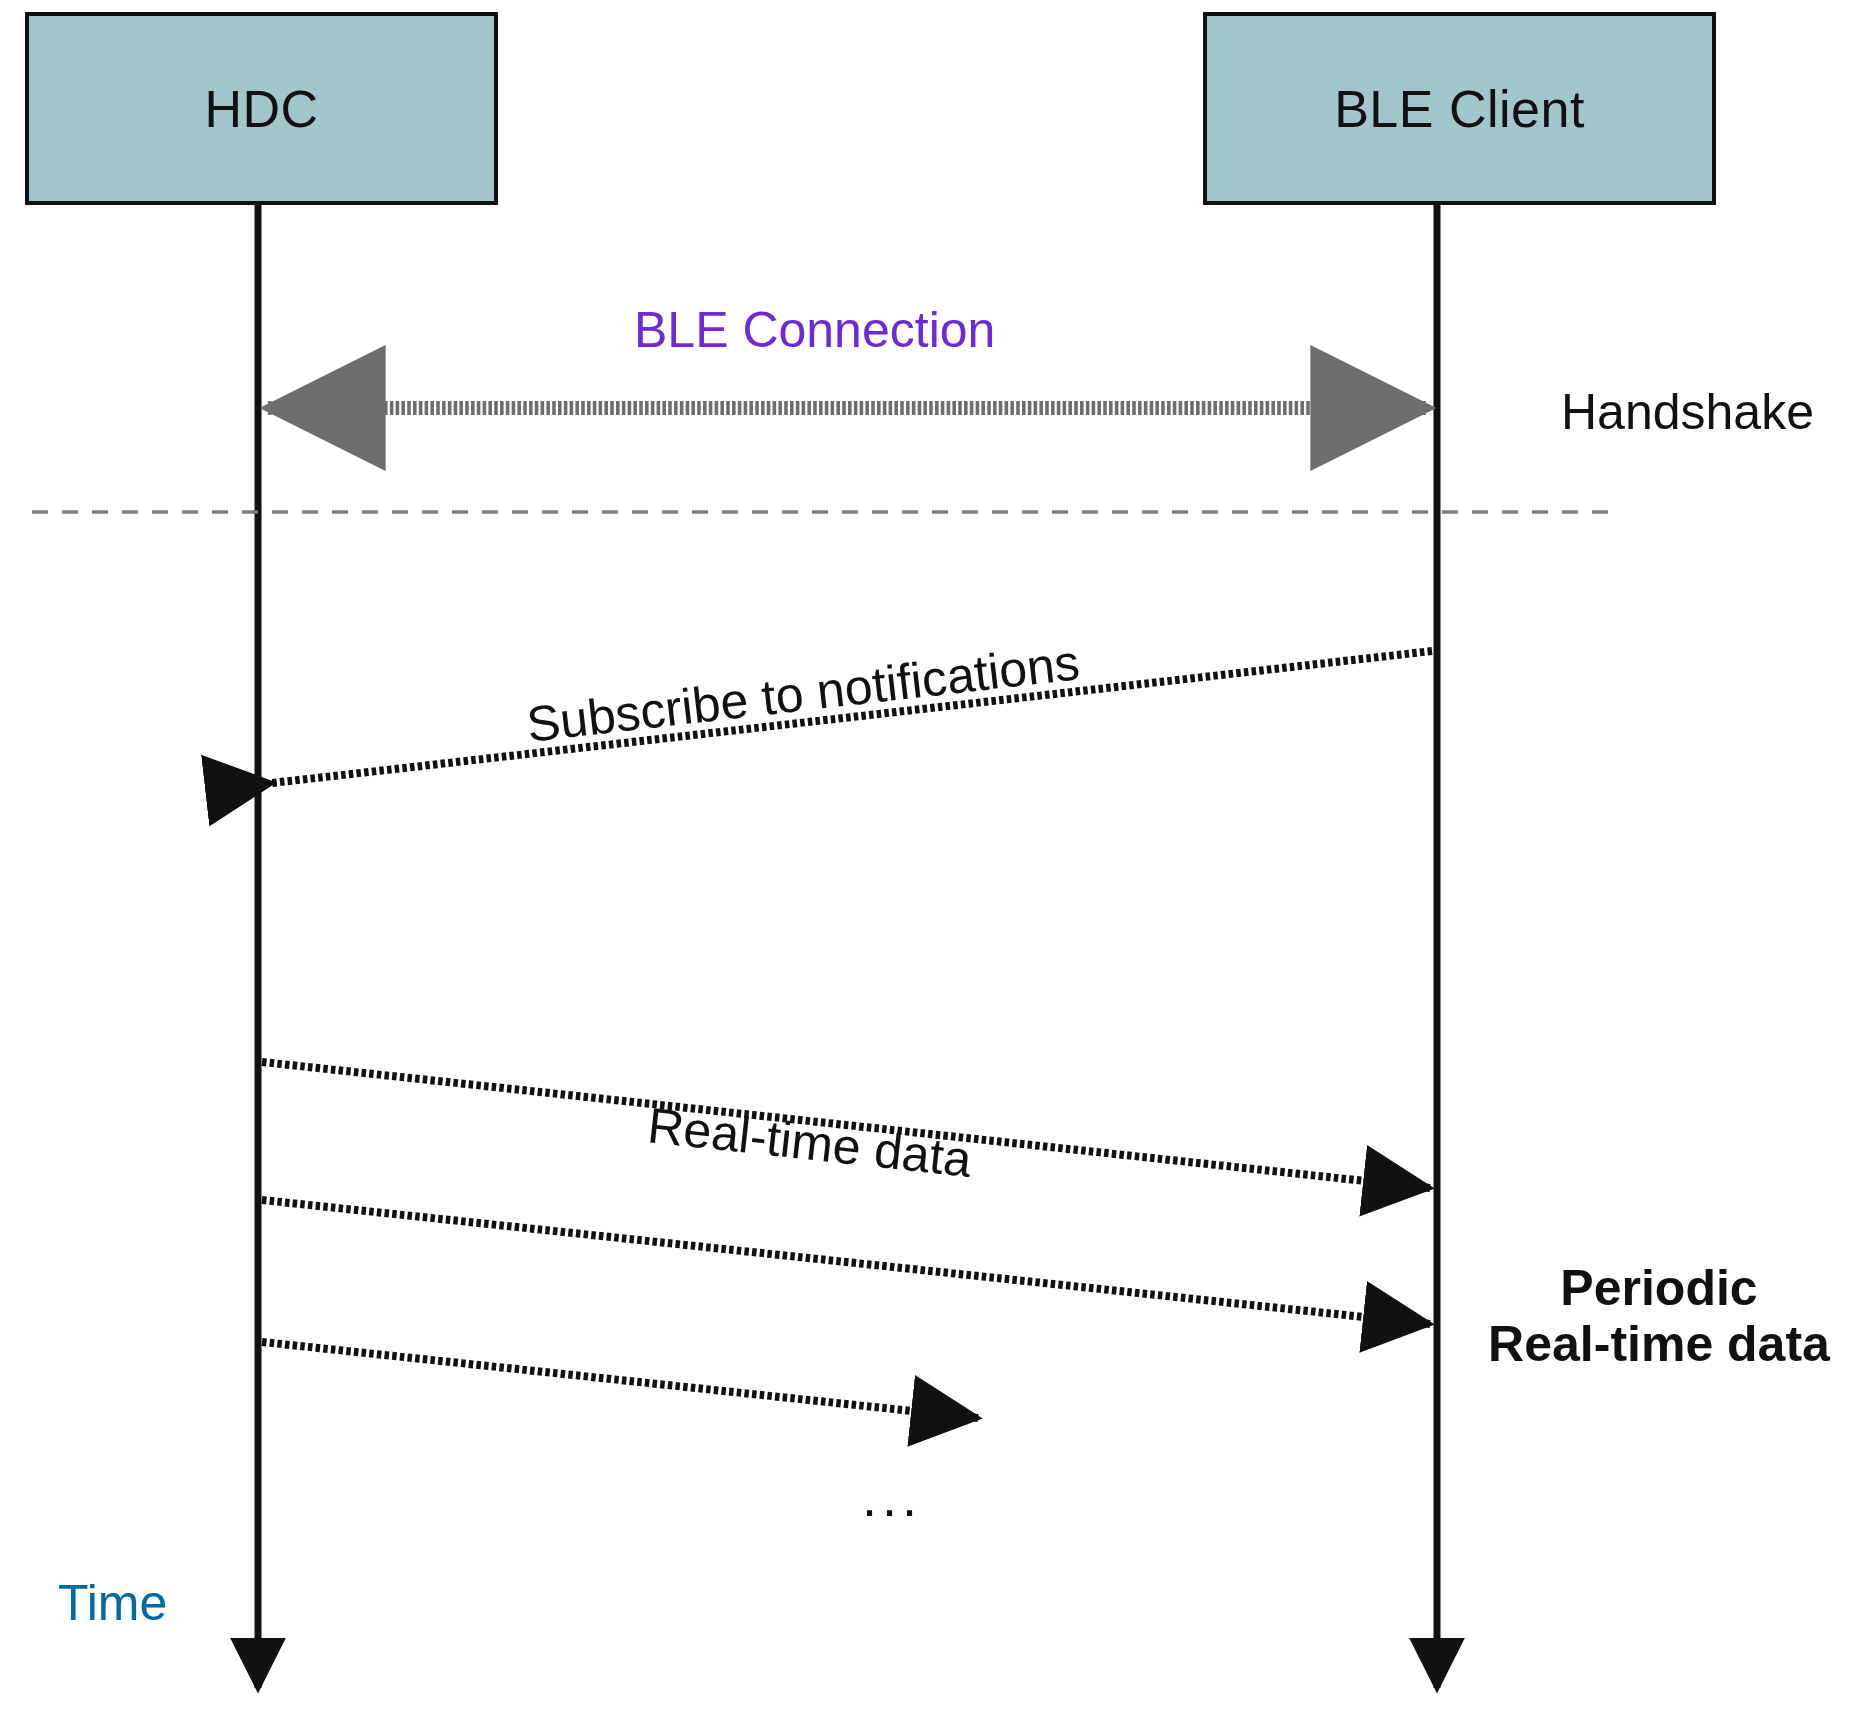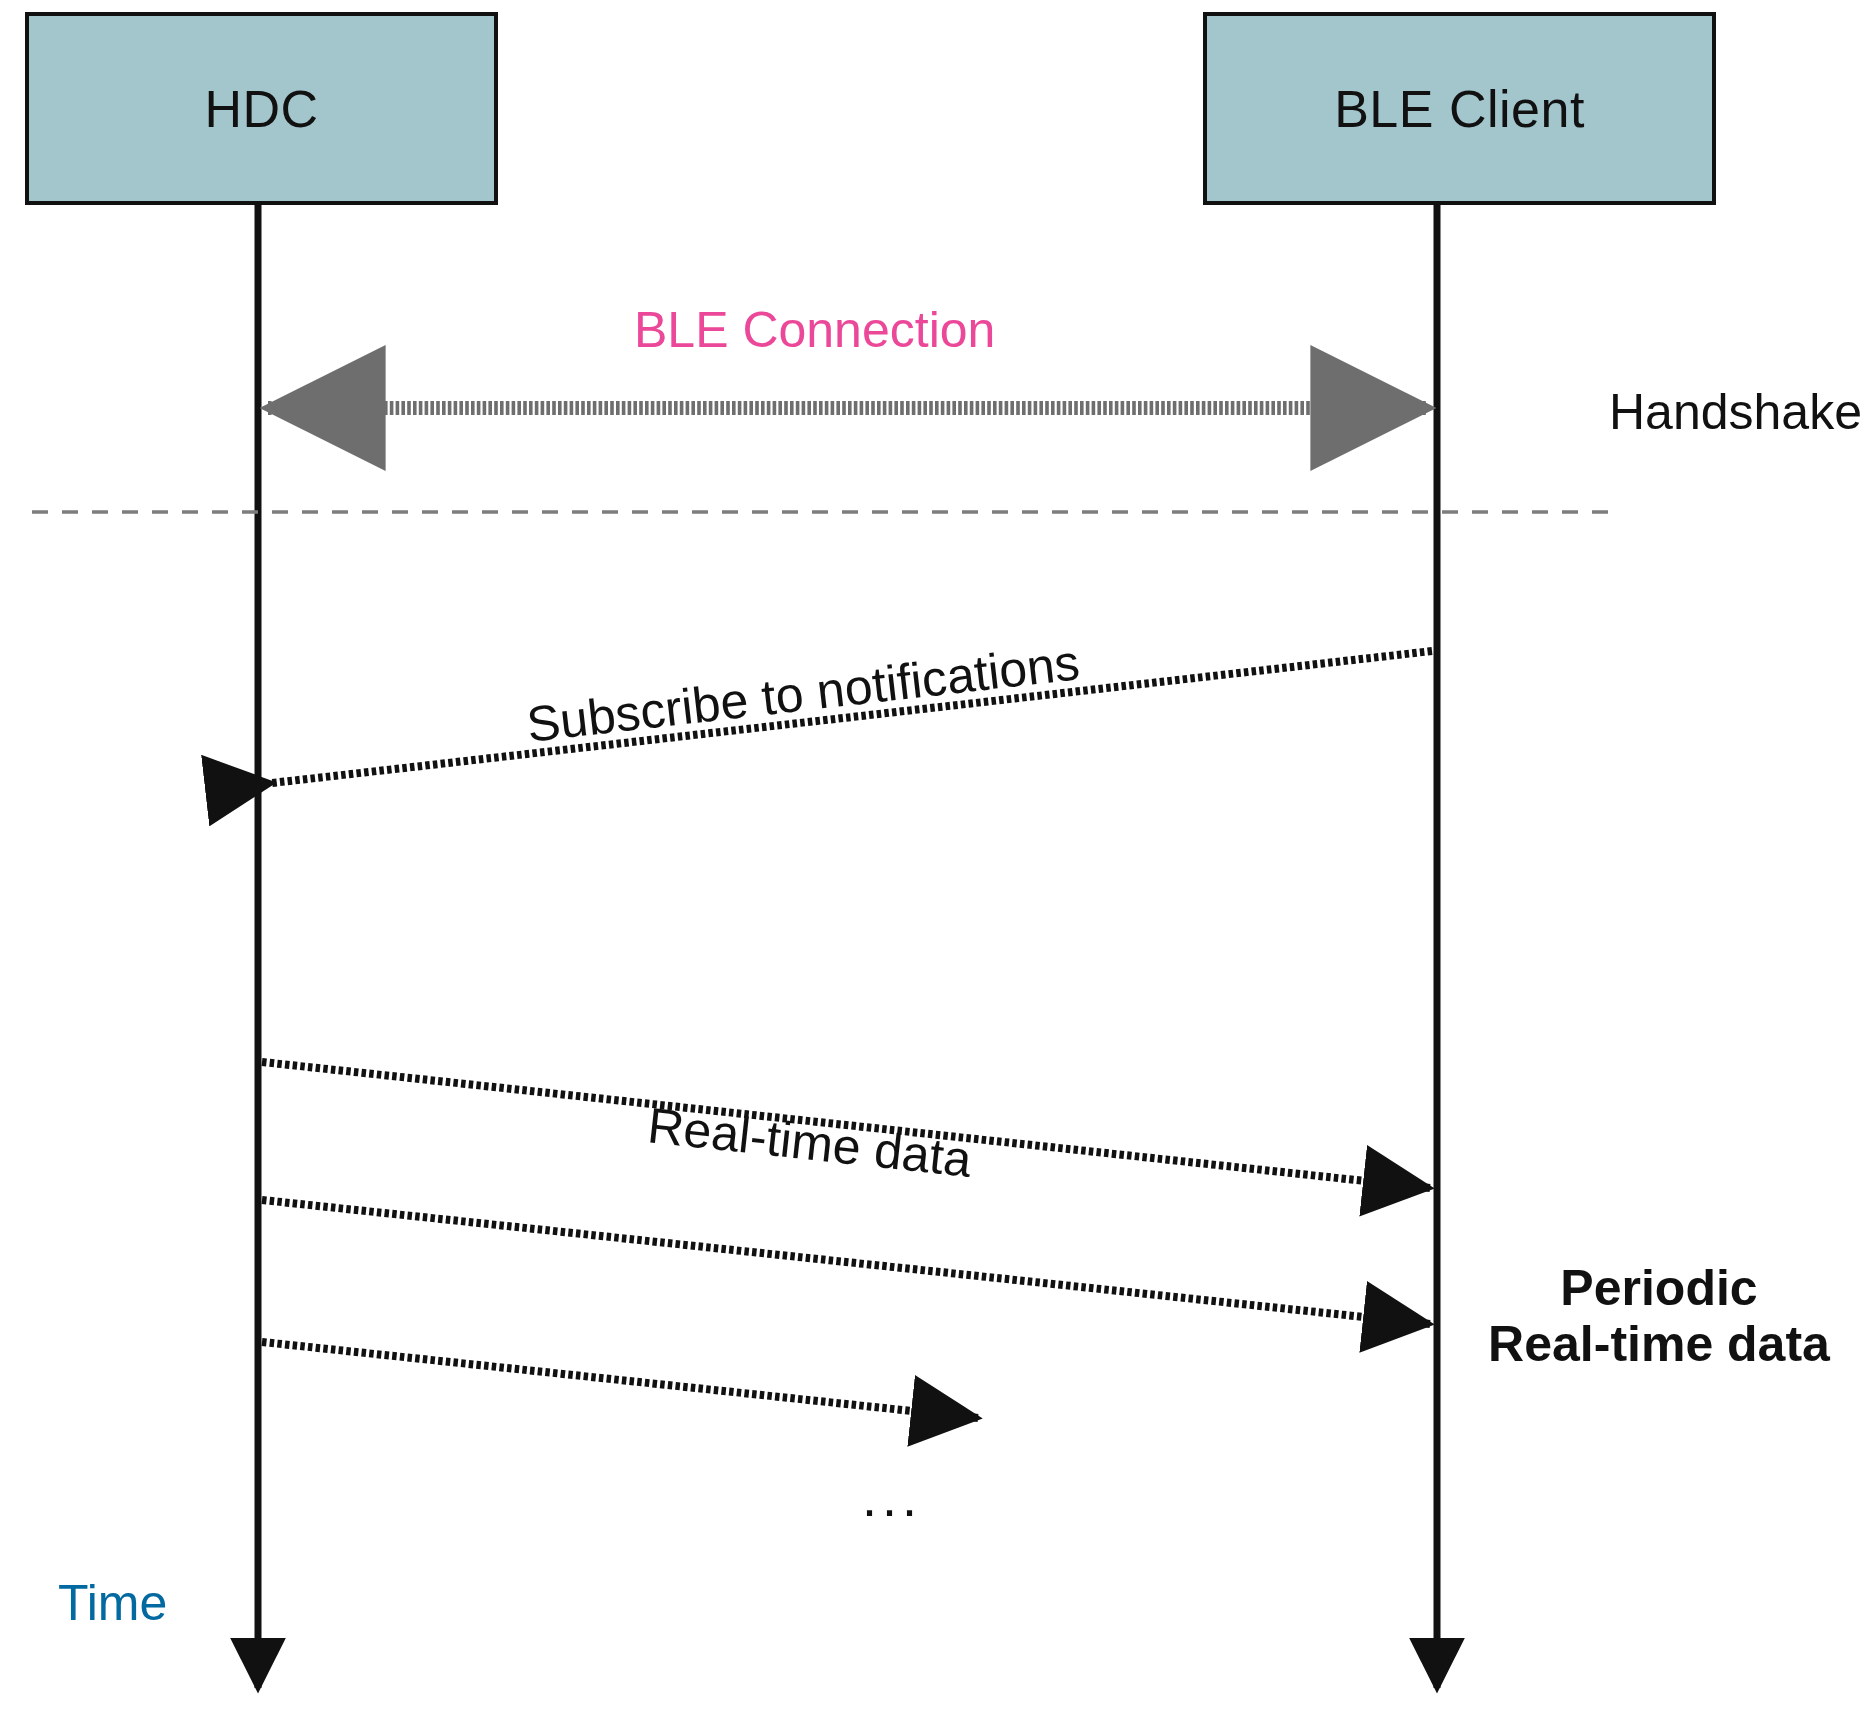--- a/index.html
+++ b/index.html
@@ -60,21 +60,21 @@
   }
   .msg-label {
     position: absolute;
     font-size: 50px;
     line-height: 1;
     color: #111111;
     white-space: nowrap;
     transform-origin: 0 50%;
   }
   .msg-label.muted {
-    color: #ec4899;
+    color: #6d28d9;
   }
   .ellipsis-label {
     position: absolute;
     font-size: 54px;
     line-height: 1;
     letter-spacing: 5px;
     color: #111111;
   }
 </style>
 </head>
@@ -123,21 +123,21 @@
   <div class="lifeline-box" style="left:25px; top:12px; width:473px; height:193px; background:#a3c5cc;">
     <span class="lifeline-box-label">HDC</span>
   </div>
 
   <div class="lifeline-box" style="left:1203px; top:12px; width:513px; height:193px; background:#a3c5cc;">
     <span class="lifeline-box-label">BLE Client</span>
   </div>
 
   <div class="msg-label muted" style="left:634px; top:305px;">BLE Connection</div>
 
-  <div class="side-label" style="left:1561px; top:384px;margin-left:48px;">Handshake</div>
+  <div class="side-label" style="left:1561px; top:384px;">Handshake</div>
 
   <div class="msg-label" style="left:527px; top:700px; transform: rotate(-6.5deg); transform-origin: 0 50%;">Subscribe to notifications</div>
 
   <div class="msg-label" style="left:648px; top:1100px; transform: rotate(6.2deg); transform-origin: 0 50%;">Real-time data</div>
 
   <div class="side-label centered" style="left:1459px; top:1260px; width:400px;font-weight:bold;">
     <div>Periodic</div>
     <div>Real-time data</div>
   </div>
 

